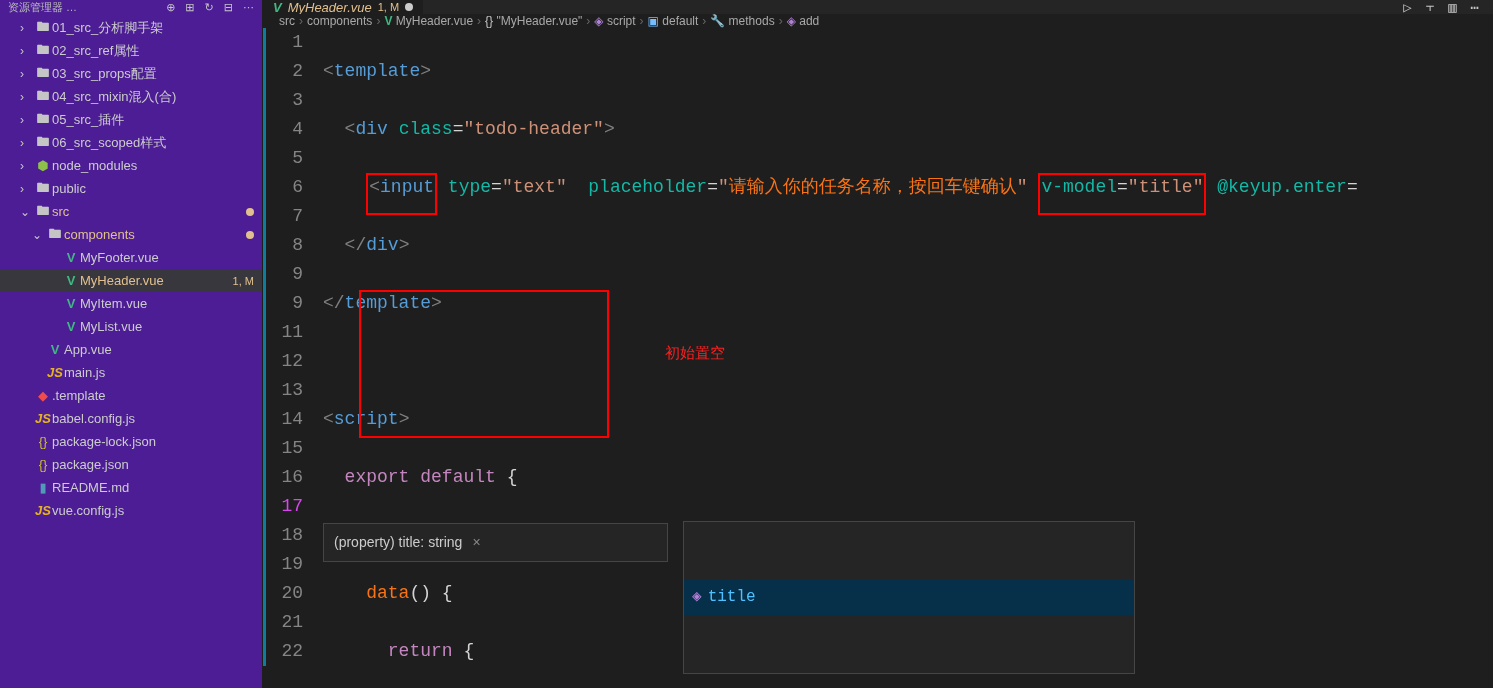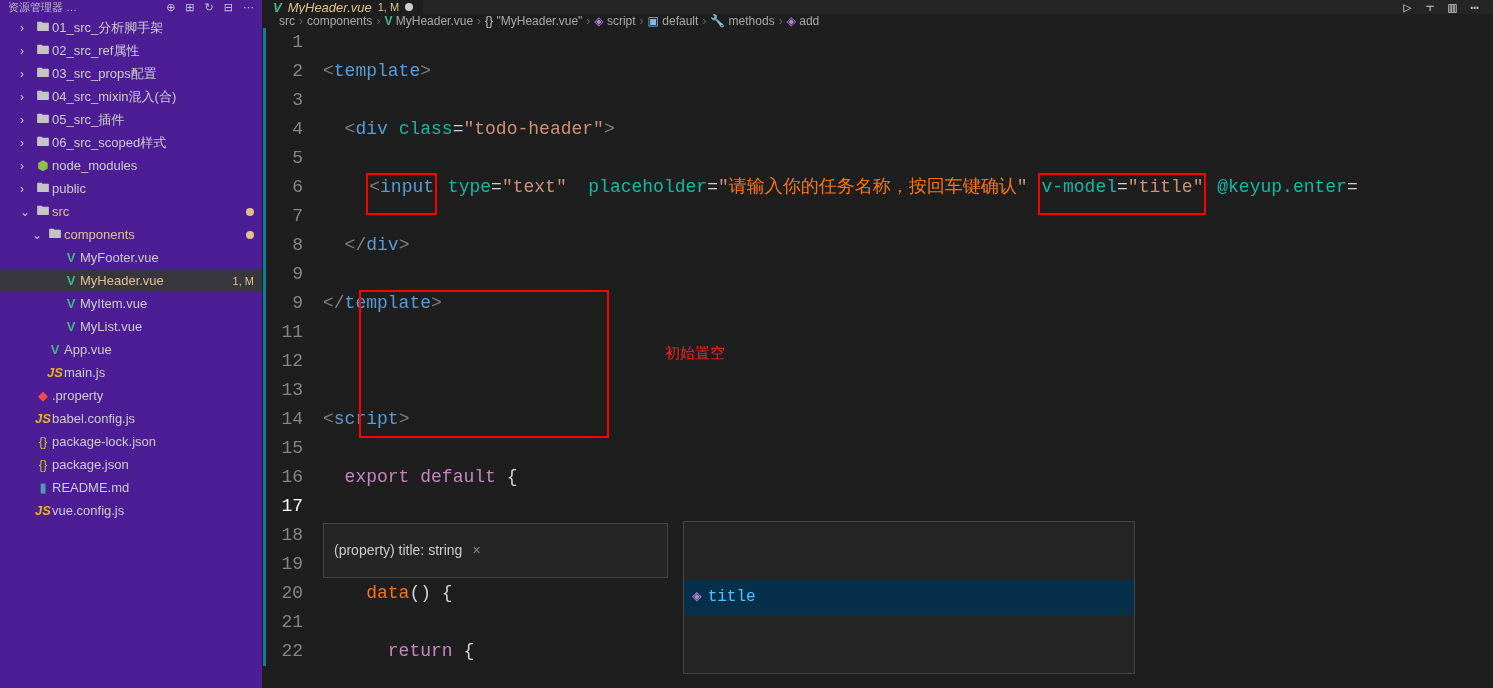--- a/index.html
+++ b/index.html
@@ -107,21 +107,21 @@
 }
 .gutter {
   width: 60px;
   text-align: right;
   color: #858585;
   padding-right: 20px;
   user-select: none;
   position: relative;
 }
 .gutter .lineno { height: 29px; }
-.gutter .lineno.active { color: #ffffff; }
+.gutter .lineno.active { color: #d946ef; }
 .mod-bar {
   position: absolute;
   left: 0;
   top: 0;
   width: 3px;
   background: #0c7d9d;
 }
 .code { flex: 1; white-space: pre; position: relative; }
 .code .line { height: 29px; }
 
@@ -144,21 +144,21 @@
   color: #ff2020;
   font-size: 15px;
   font-family: -apple-system, sans-serif;
   margin-left: 32px;
 }
 
 .intellisense-hint {
   position: absolute;
   background: #252526;
   border: 1px solid #454545;
-  padding: 12px 10px;
+  padding: 4px 10px;
   font-family: -apple-system, sans-serif;
   font-size: 14px;
   color: #cccccc;
   display: flex;
   align-items: center;
   gap: 10px;
 }
 .intellisense-hint .close { color: #888; cursor: pointer; }
 
 .intellisense-list {
@@ -273,21 +273,21 @@
           <span class="label">App.vue</span>
         </div>
         <div class="tree-item indent-2">
           <span class="chev"></span>
           <span class="icon js-icon">JS</span>
           <span class="label">main.js</span>
         </div>
         <div class="tree-item indent-1">
           <span class="chev"></span>
           <span class="icon git-icon">◆</span>
-          <span class="label">.property</span>
+          <span class="label">.template</span>
         </div>
         <div class="tree-item indent-1">
           <span class="chev"></span>
           <span class="icon js-icon">JS</span>
           <span class="label">babel.config.js</span>
         </div>
         <div class="tree-item indent-1">
           <span class="chev"></span>
           <span class="icon json-icon">{}</span>
           <span class="label">package-lock.json</span>

